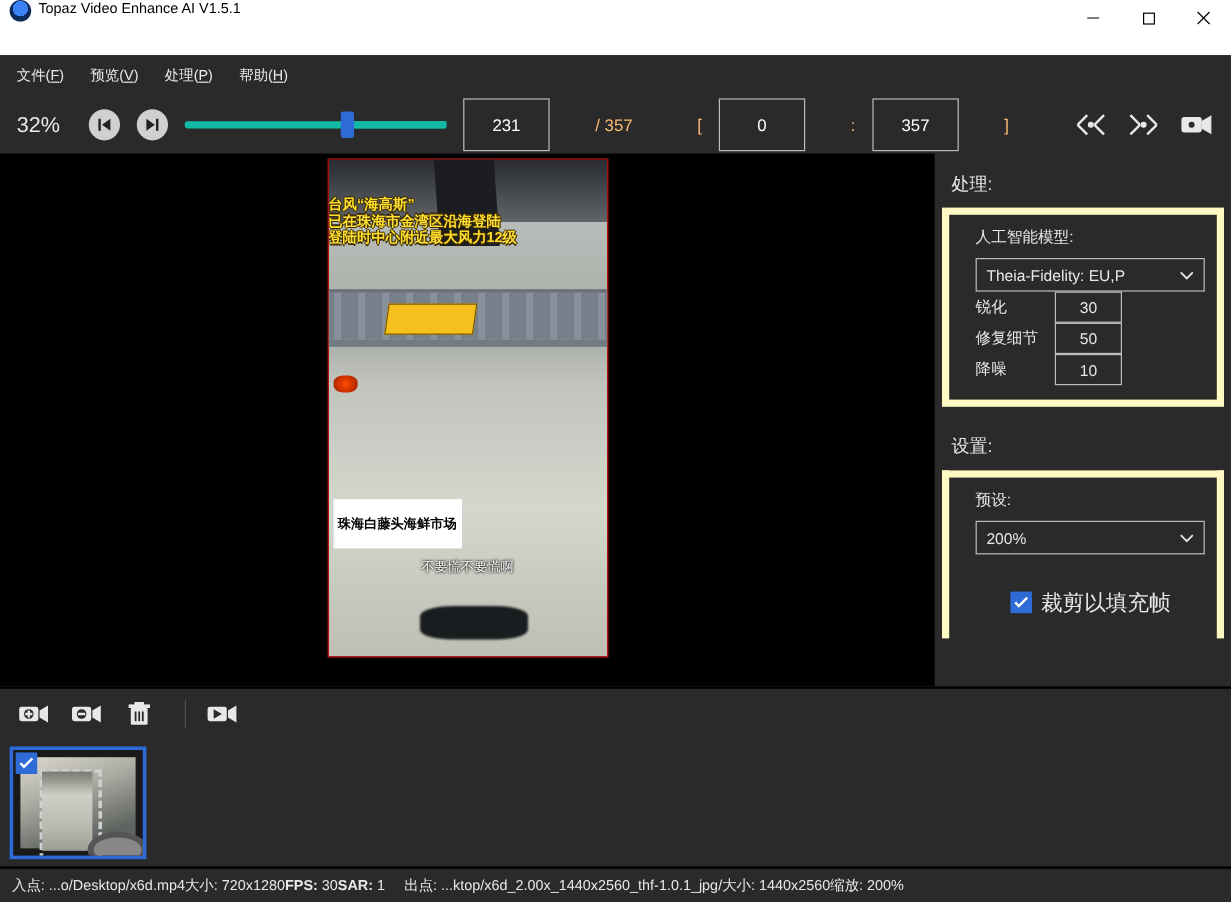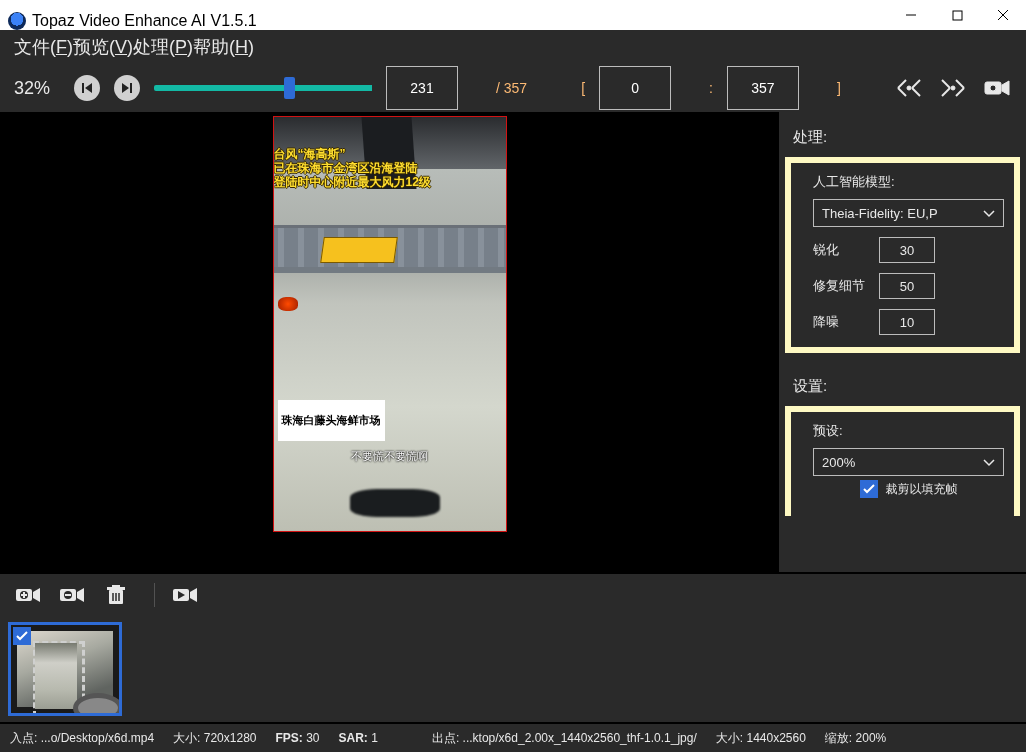--- a/index.html
+++ b/index.html
@@ -1,29 +1,29 @@
 <!DOCTYPE html>
 <html><head>
 <meta charset="utf-8">
 <style>
   * { box-sizing: border-box; margin: 0; padding: 0; }
   html, body { width: 1026px; height: 752px; overflow: hidden; font-family: "Segoe UI", Tahoma, sans-serif; }
   body { display: flex; flex-direction: column; background: #2a2a2a; color: #e8e8e8; }
 
   
-  .title-bar { height: 30px; background: #ffffff; color: #000; display: flex; align-items: flex-end; font-size: 16px; }
+  .title-bar { height: 46px; background: #ffffff; color: #000; display: flex; align-items: flex-start; font-size: 12px; }
   .title-bar .logo { width: 18px; height: 18px; margin: 0 6px 0 8px; border-radius: 50%;
     background: radial-gradient(circle at 50% 40%, #3c82f6 45%, #0e2a5a 46%); position: relative; }
   .title-bar .title-text { flex: 1; }
   .win-btns { display: flex; }
   .win-btn { width: 46px; height: 30px; display: flex; align-items: center; justify-content: center; font-size: 12px; }
   .win-btn svg { stroke: #000; }
 
   
-  .menu-bar { height: 34px; background: #2a2a2a; display: flex; align-items: center; padding: 0 14px; font-size: 18px; }
+  .menu-bar { height: 34px; background: #2a2a2a; display: flex; align-items: center; padding: 0 14px; font-size: 12px; gap: 22px; }
   .menu-item span.u { text-decoration: underline; }
 
   
   .toolbar { height: 48px; background: #2a2a2a; display: flex; align-items: center; padding: 0 14px; gap: 14px; }
   .zoom-label { width: 46px; font-size: 18px; }
   .circle-btn { width: 26px; height: 26px; border-radius: 50%; background: #d0d0d0; display: flex; align-items: center; justify-content: center; }
   .circle-btn svg { fill: #222; }
 
   .slider-wrap { position: relative; width: 218px; height: 24px; display:flex; align-items:center; }
   .slider-track { position: absolute; left:0; right:0; height: 6px; background: #13b9a5; border-radius: 2px; }
@@ -52,46 +52,46 @@
   .vf-sign { position:absolute; top: 120px; left: 48px; width: 74px; height: 26px; background:#f6c11e; border:1px solid #7a5900; transform: skewX(-8deg); }
   .vf-fire { position:absolute; top:180px; left:4px; width:20px; height:14px; background: radial-gradient(circle,#ff4a00,#a01e00); border-radius:40%; }
   .vf-locbox { position:absolute; top: 283px; left: 4px; padding: 13px 4px; background:#fff; color:#000; font-size:11px; font-weight:600; }
   .vf-cap3 { position:absolute; top: 332px; left:0; right:0; text-align:center; font-size:11px; color:#fff; text-shadow: 0 0 2px #000,0 0 2px #000; }
   .vf-darkblob { position:absolute; bottom: 14px; left: 76px; width: 90px; height: 28px; background:#1a1d1f; filter: blur(1px); border-radius: 30%; }
 
   
   .side-panel { width: 247px; background: #2a2a2a; display:flex; flex-direction: column; font-size: 13px; padding-top:2px; }
   .sp-section-label { padding: 14px 14px 10px 14px; font-size: 15px; }
   .sp-group { border: 6px solid #fef9c3; margin: 0 6px 10px 6px; padding: 10px 10px 12px 22px; }
-  .sp-row { display:flex; align-items:center; margin-top: 10px; gap: 10px; }
+  .sp-row { display:flex; align-items:center; margin-top: 0; gap: 10px; }
   .sp-row:first-child { margin-top: 0; }
   .sp-label { width: 56px; }
   .sp-select { flex:1; height: 28px; border:1px solid #bcbcbc; display:flex; align-items:center; padding: 0 8px; justify-content: space-between; }
   .sp-val { width: 56px; height: 26px; border:1px solid #bcbcbc; display:flex; align-items:center; justify-content:center; }
-  .sp-check { display:flex; align-items:center; justify-content:center; gap:8px; margin-top: 4px; font-size: 12px; }
+  .sp-check { display:flex; align-items:center; justify-content:center; gap:8px; margin-top: 28px; font-size: 18px; }
   .chk { width:18px; height:18px; background:#2e6bd6; display:flex; align-items:center; justify-content:center; }
   .chev svg { stroke:#e8e8e8; fill:none; }
 
   
   .lower-icons { height: 44px; background:#2a2a2a; display:flex; align-items:center; padding: 0 10px; border-top: 2px solid #000; }
   .li-btn { width: 36px; height: 30px; display:flex; align-items:center; justify-content:center; margin-right: 8px; }
   .li-sep { width:1px; height: 24px; background:#525252; margin: 0 12px; }
 
   
   .tray { height: 106px; background:#2a2a2a; padding: 6px 8px; display:flex; align-items:flex-start; }
   .clip { width: 114px; height: 94px; border: 3px solid #2e6bd6; background:#1a1a1a; position:relative; overflow:hidden; }
   .clip-sel { position:absolute; top:2px; left:2px; width:18px; height:18px; background:#2e6bd6; display:flex; align-items:center; justify-content:center; }
   .clip-inner { position:absolute; inset:6px; background: linear-gradient(160deg,#ded9cf 0%,#a7a9a0 40%,#606460 80%); }
   .clip-inner::before { content:""; position:absolute; left:16px; top:10px; width:46px; height:70px; border: 3px dashed #cfd0cf; }
   .clip-inner::after { content:""; position:absolute; left:18px; top:12px; width:42px; height:66px;
     background: linear-gradient(180deg,#777a70,#cfcfc8 30%,#b8baaf 70%,#9b9e93); }
   .clip-ring { position:absolute; right:-4px; bottom:-10px; width:50px; height:30px; border:5px solid #555; border-radius:50%; background:#888; }
 
   
-  .status-bar { height: 30px; border-top: 2px solid #000; background:#2a2a2a; display:flex; align-items:center; font-size: 12px; padding: 0 10px; gap: 19px; white-space:nowrap; }
+  .status-bar { height: 30px; border-top: 2px solid #000; background:#2a2a2a; display:flex; align-items:center; font-size: 12px; padding: 0 10px; gap: 0; white-space:nowrap; }
   .status-bar b { font-weight: 700; }
   .sb-gap { flex: 0 0 16px; }
 
   .icon-svg { display:block; }
 </style>
 </head>
 <body>
 
 <div class="title-bar">
   <div class="logo"></div>

